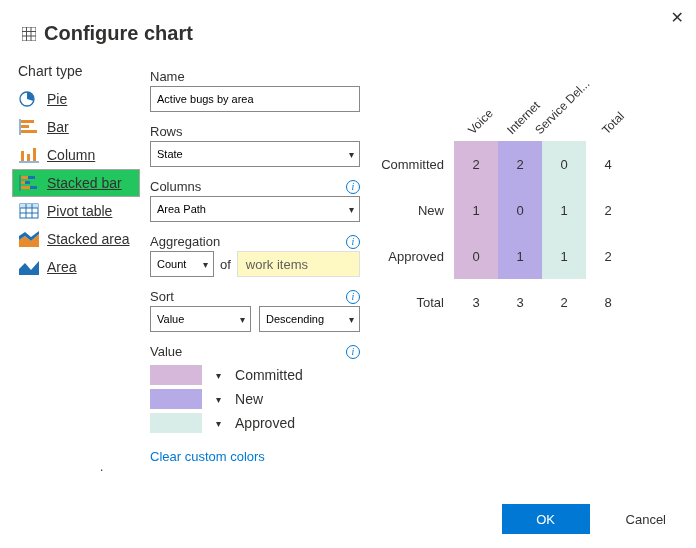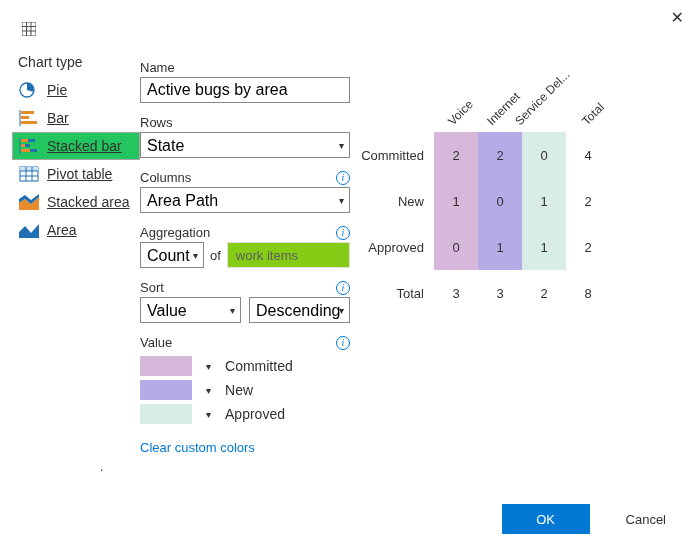--- a/index.html
+++ b/index.html
@@ -14,21 +14,21 @@
     position: absolute; top: 8px; right: 12px;
     font-size: 16px; cursor: pointer; color: #323130;
   }
   .dialog-header {
     display: flex; align-items: center; gap: 8px;
     padding: 22px 20px 6px 22px;
   }
   .dialog-header .grid-icon { width:14px; height:14px; opacity:0.85;}
   .dialog-title { font-size: 20px; font-weight: 600; }
   .body {
-    display: flex; padding: 8px 20px 0 12px;
+    display: flex; gap: 10px; padding: 8px 20px 0 12px;
   }
   
   .chart-types { width: 128px; }
   .ct-heading { font-size: 14px; padding: 4px 6px 6px 6px; }
   .ct-list { display:flex; flex-direction:column;text-decoration:underline; }
   .ct-item {
     display:flex; align-items:center; gap:8px;
     padding: 5px 6px; font-size:14px; cursor:pointer;
     border:1px solid transparent;
   }
@@ -38,34 +38,34 @@
   .form { width: 210px; display:flex; flex-direction:column; gap:2px;}
   .fld-label { font-size:13px; color:#323130; margin-top:10px; display:flex; align-items:center; justify-content:space-between;}
   .info-dot {
     width:14px; height:14px; border:1px solid #0078d4; border-radius:50%;
     display:inline-flex; align-items:center; justify-content:center;
     font-size:10px; color:#0078d4; font-style:italic; font-family:Georgia,serif;
     flex-shrink:0;
   }
   .txt-input, .sel {
     width:100%; height:26px; border:1px solid #8a8886;
-    font-size:16px; padding:0 6px; background:#fff;
+    font-size:11px; padding:0 6px; background:#fff;
     font-family:inherit;
   }
   .sel-wrap { position:relative; }
   .sel-wrap .chev {
     position:absolute; right:6px; top:50%; transform:translateY(-50%);
     pointer-events:none; font-size:10px; color:#323130;
   }
   .sel { appearance:none; -webkit-appearance:none; }
   .agg-row { display:flex; align-items:center; gap:6px; }
   .agg-row .sel-wrap.small { width:64px; }
   .agg-row .of { font-size:13px; }
   .agg-ro {
-    flex:1; background:#84cc16; border:1px solid #e1dfdd;
+    flex:1; background:#fef9c3; border:1px solid #e1dfdd;
     height:26px; display:flex; align-items:center; padding:0 8px;
     color:#605e5c; font-size:13px;
   }
   .sort-row { display:flex; gap:8px; }
   .sort-row .sel-wrap { flex:1; }
   .series-list { display:flex; flex-direction:column; gap:4px; margin-top:4px;}
   .series-item { display:flex; align-items:center; gap:14px; }
   .swatch { width:52px; height:20px; }
   .series-chev { font-size:10px; cursor:pointer;}
   .series-label { font-size:14px; }
@@ -116,20 +116,21 @@
 <div class="close-x">✕</div>
 
 <div class="dialog-header">
   <svg class="grid-icon" viewBox="0 0 14 14">
     <rect x="0" y="0" width="14" height="14" fill="none" stroke="#323130"></rect>
     <line x1="0" y1="4.5" x2="14" y2="4.5" stroke="#323130"></line>
     <line x1="0" y1="9" x2="14" y2="9" stroke="#323130"></line>
     <line x1="4.5" y1="0" x2="4.5" y2="14" stroke="#323130"></line>
     <line x1="9" y1="0" x2="9" y2="14" stroke="#323130"></line>
   </svg>
+  <div class="dialog-title">Configure chart</div>
 </div>
 
 <div class="body">
 
   <div class="chart-types">
     <div class="ct-heading">Chart type</div>
     <div class="ct-list">
 
       <div class="ct-item">
         <svg class="ct-icon" viewBox="0 0 20 16">
@@ -142,20 +143,29 @@
       <div class="ct-item">
         <svg class="ct-icon" viewBox="0 0 20 16">
           <line x1="1" y1="0" x2="1" y2="16" stroke="#1f6fb2"></line>
           <rect x="2" y="1" width="13" height="3" fill="#e88b2d"></rect>
           <rect x="2" y="6" width="8" height="3" fill="#e88b2d"></rect>
           <rect x="2" y="11" width="16" height="3" fill="#e88b2d"></rect>
         </svg>
         <span>Bar</span>
       </div>
 
+      <div class="ct-item">
+        <svg class="ct-icon" viewBox="0 0 20 16">
+          <line x1="0" y1="15" x2="20" y2="15" stroke="#1f6fb2"></line>
+          <rect x="2" y="4" width="3" height="10" fill="#e88b2d"></rect>
+          <rect x="8" y="7" width="3" height="7" fill="#e88b2d"></rect>
+          <rect x="14" y="1" width="3" height="13" fill="#e88b2d"></rect>
+        </svg>
+        <span>Column</span>
+      </div>
 
       <div class="ct-item selected">
         <svg class="ct-icon" viewBox="0 0 20 16">
           <line x1="1" y1="0" x2="1" y2="16" stroke="#1f6fb2"></line>
           <rect x="2" y="1" width="7" height="3" fill="#e88b2d"></rect>
             <rect x="9" y="1" width="7" height="3" fill="#1f6fb2"></rect>
           <rect x="2" y="6" width="4" height="3" fill="#e88b2d"></rect>
             <rect x="6" y="6" width="5" height="3" fill="#1f6fb2"></rect>
           <rect x="2" y="11" width="9" height="3" fill="#e88b2d"></rect>
             <rect x="11" y="11" width="7" height="3" fill="#1f6fb2"></rect>

